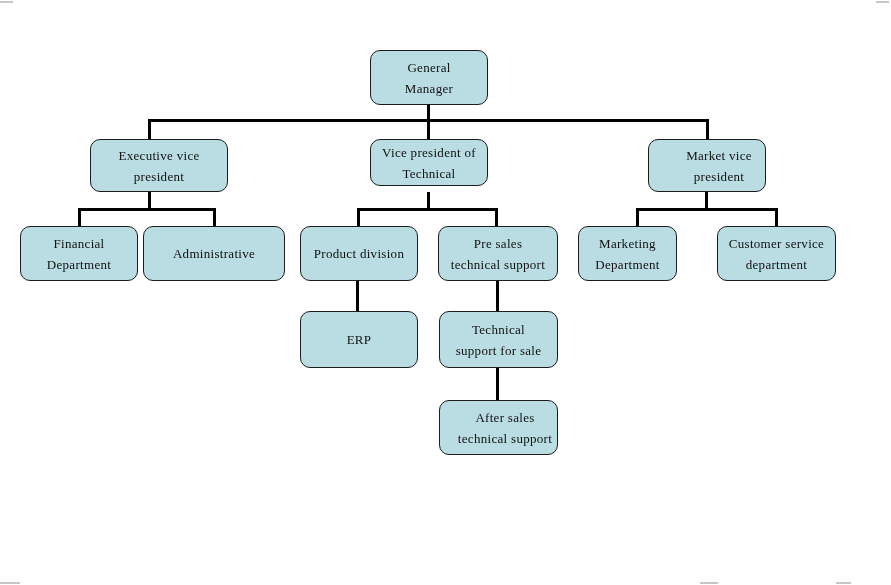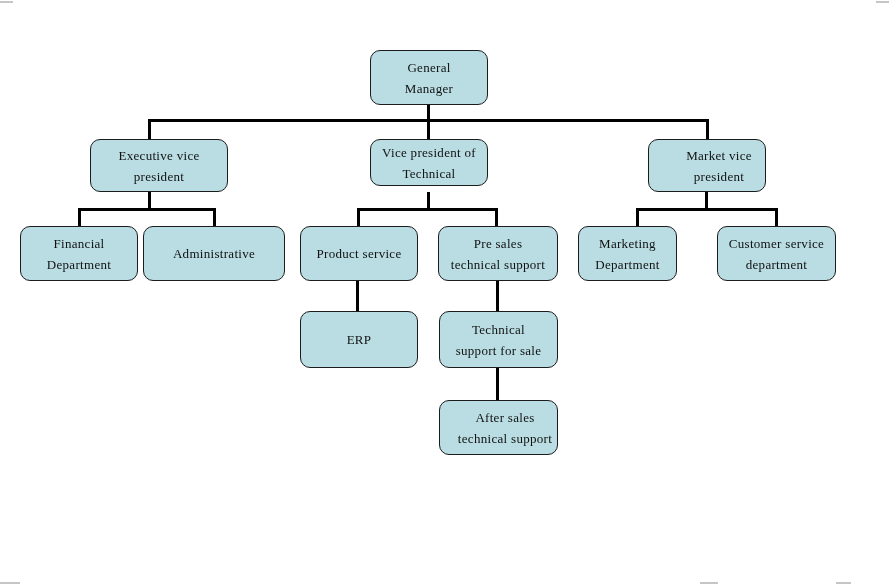--- a/index.html
+++ b/index.html
@@ -92,21 +92,21 @@
         <div class="node-label-line">president</div>
       </div>
       <div class="node" style="left: 20px; top: 226px; width: 118px; height: 55px; text-align: right;">
         <div class="node-label-line">Financial</div>
         <div class="node-label-line">Department</div>
       </div>
       <div class="node" style="left: 143px; top: 226px; width: 142px; height: 55px; font-family: Liberation Serif, serif;">
         <div class="node-label-line">Administrative</div>
       </div>
       <div class="node" style="left: 300px; top: 226px; width: 118px; height: 55px;">
-        <div class="node-label-line">Product service</div>
+        <div class="node-label-line">Product division</div>
       </div>
       <div class="node" style="left: 438px; top: 226px; width: 120px; height: 55px; font-family: Liberation Serif, serif;">
         <div class="node-label-line">Pre sales</div>
         <div class="node-label-line">technical support</div>
       </div>
       <div class="node" style="left: 578px; top: 226px; width: 99px; height: 55px;">
         <div class="node-label-line">Marketing</div>
         <div class="node-label-line">Department</div>
       </div>
       <div class="node" style="left: 717px; top: 226px; width: 119px; height: 55px;">

